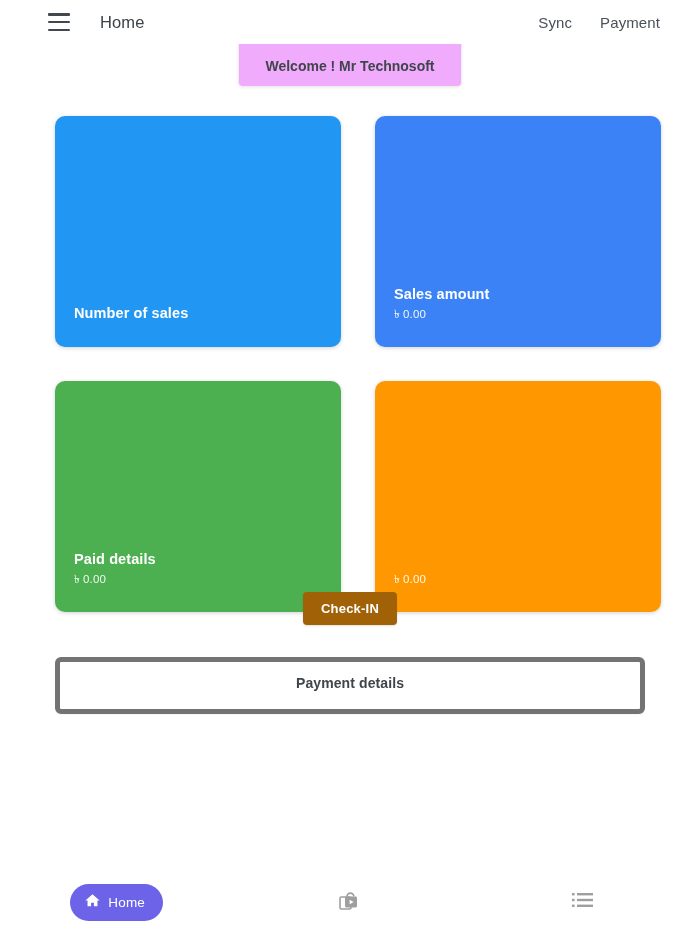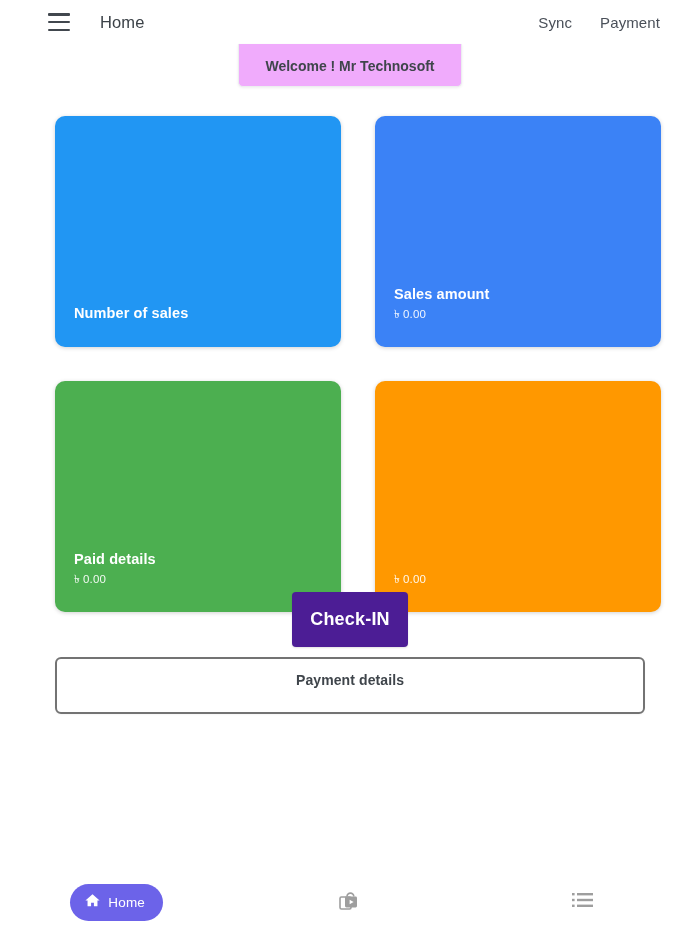--- a/index.html
+++ b/index.html
@@ -122,42 +122,42 @@
 
   
   .checkin-wrap {
     position: absolute;
     top: 592px; left: 0;
     width: 700px;
     display: flex;
     justify-content: center;
   }
   .checkin-btn {
-    background: #4c1d95;
+    background: #a16207;
     color: #ffffff;
     border: none;
     border-radius: 4px;
     font-family: "Liberation Sans", sans-serif;
-    font-size: 18px;
+    font-size: 13px;
     font-weight: bold;
     letter-spacing: 0.2px;
-    padding: 17px 18px;
+    padding: 9px 18px;
     cursor: pointer;
     box-shadow: 0 1px 2px rgba(0,0,0,0.12);
   }
 
   
   .payment-panel {
     position: absolute;
     top: 657px;
     left: 55px;
     width: 590px;
     height: 57px;
     background: #ffffff;
-    border: 2px solid #737373;
+    border: 5px solid #737373;
     border-radius: 6px;
     box-shadow: 0 1px 2px rgba(0,0,0,0.04);
     display: flex;
     justify-content: center;
     padding-top: 13px;
   }
   .payment-title {
     font-size: 14px;
     font-weight: bold;
     color: #3f454b;

